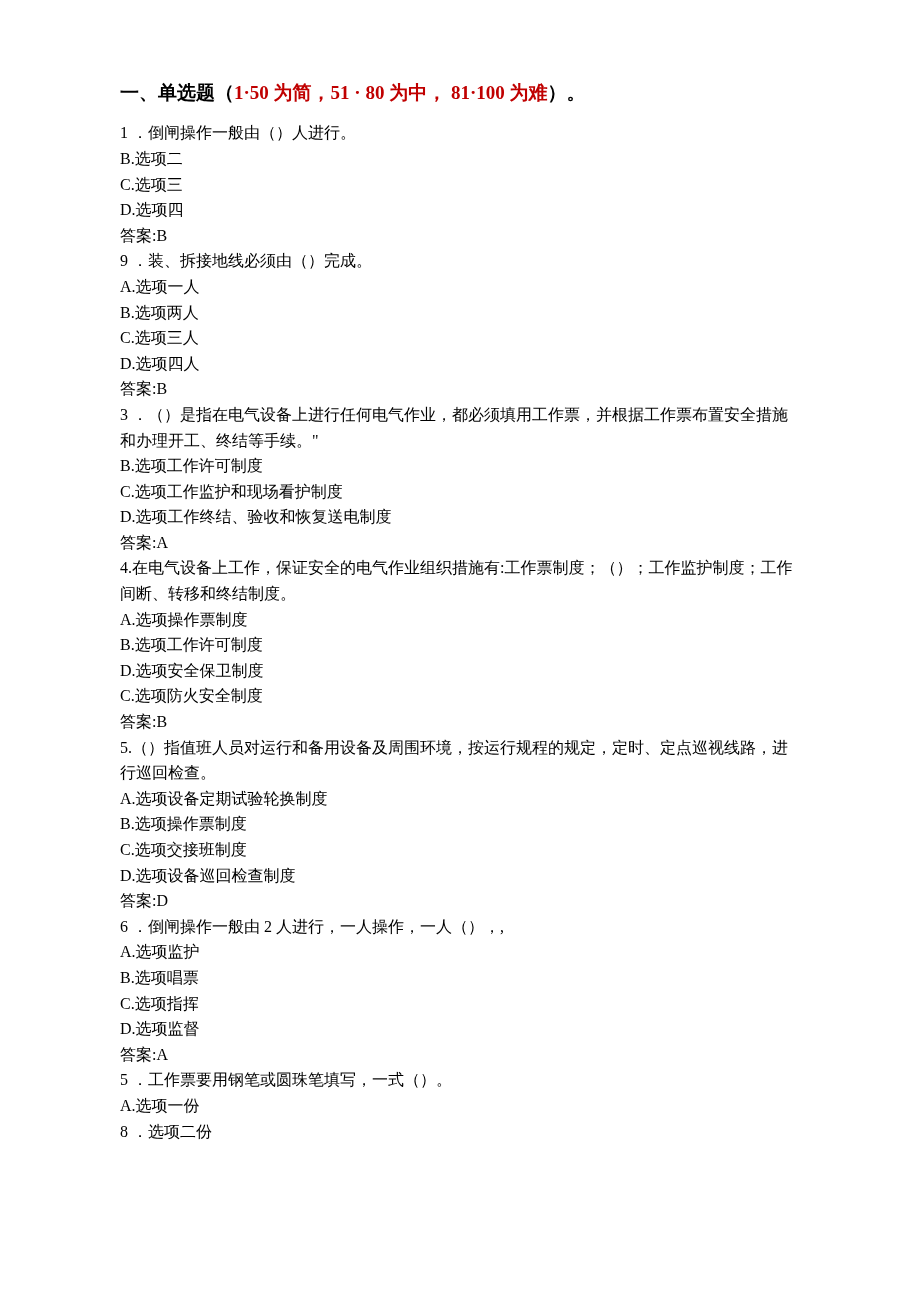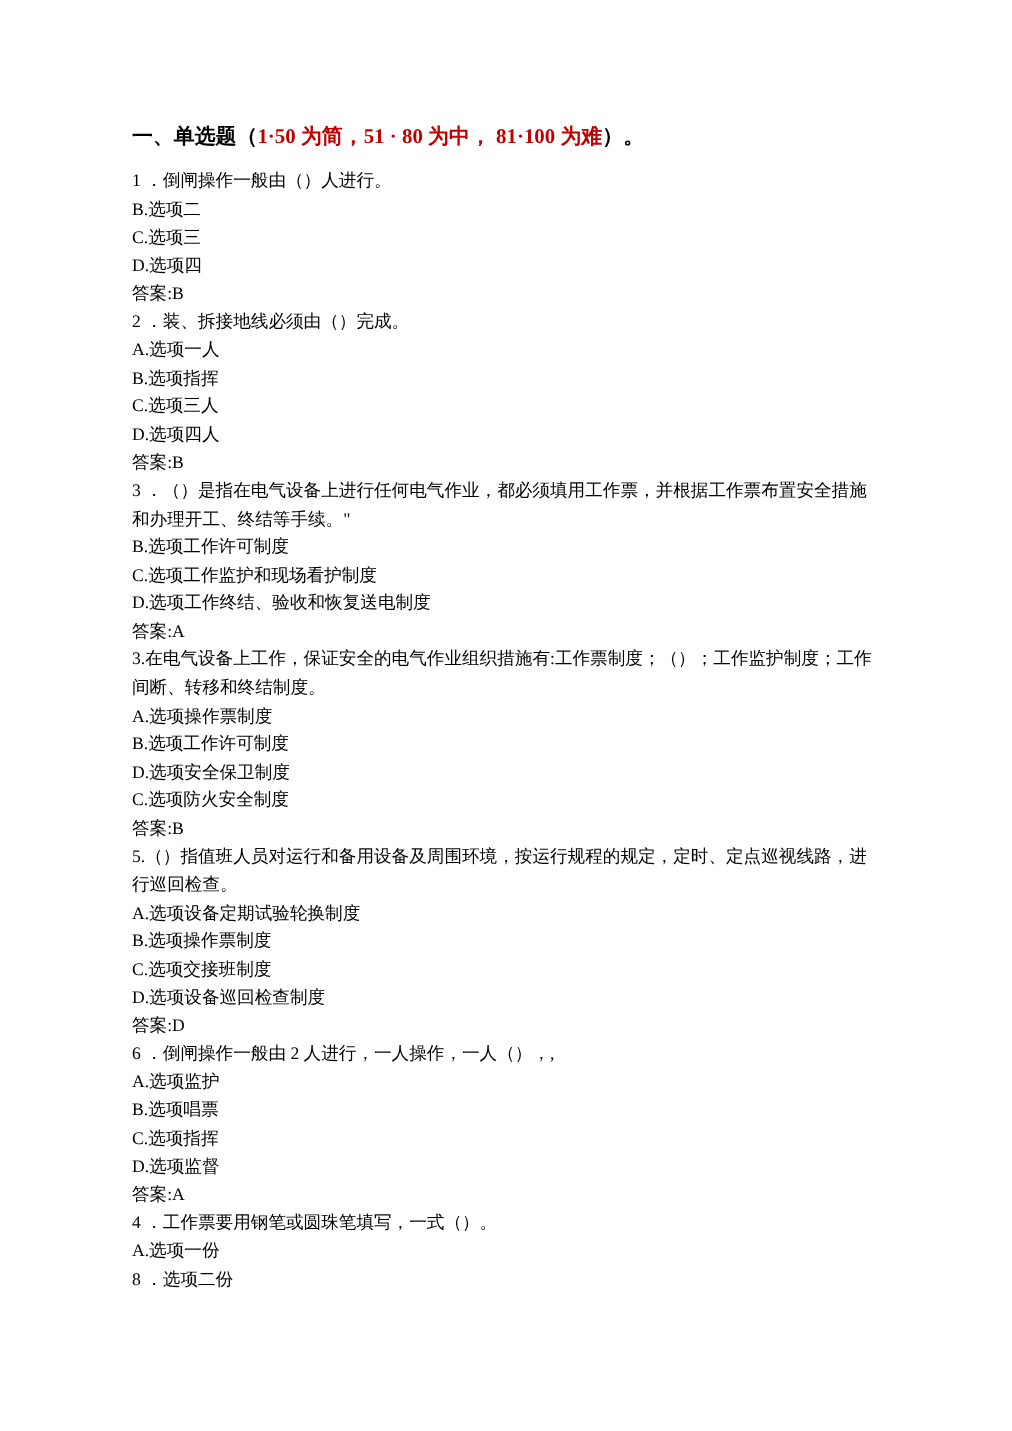--- a/index.html
+++ b/index.html
@@ -8,21 +8,21 @@
     background: #ffffff;
     font-family: "SimSun", "宋体", serif;
     font-size: 16px;
     color: #000000;
     line-height: 1.6;
   }
   .page {
     width: 920px;
     min-height: 1301px;
     box-sizing: border-box;
-    padding: 110px 120px 60px 120px;
+    padding: 78px 120px 60px 120px;
   }
   .section-title {
     font-size: 19px;
     font-weight: bold;
     margin-bottom: 12px;
   }
   .section-title .red {
     color: #c00000;
   }
   .q-stem {
@@ -48,51 +48,51 @@
   <div class="section-title">
     <span>一、单选题（</span><span class="red">1·50 为简，51 · 80 为中， 81·100 为难</span><span>）。</span>
   </div>
 
   <p class="line q-stem">1 ．倒闸操作一般由（）人进行。</p>
   <p class="line q-option">B.选项二</p>
   <p class="line q-option">C.选项三</p>
   <p class="line q-option">D.选项四</p>
   <p class="line q-answer">答案:B</p>
 
-  <p class="line q-stem">2 ．装、拆接地线必须由（）完成。</p>
+  <p class="line q-stem">9 ．装、拆接地线必须由（）完成。</p>
   <p class="line q-option">A.选项一人</p>
-  <p class="line q-option">B.选项指挥</p>
+  <p class="line q-option">B.选项两人</p>
   <p class="line q-option">C.选项三人</p>
   <p class="line q-option">D.选项四人</p>
   <p class="line q-answer">答案:B</p>
 
   <p class="line q-stem">3 ．（）是指在电气设备上进行任何电气作业，都必须填用工作票，并根据工作票布置安全措施和办理开工、终结等手续。"</p>
   <p class="line q-option">B.选项工作许可制度</p>
   <p class="line q-option">C.选项工作监护和现场看护制度</p>
   <p class="line q-option">D.选项工作终结、验收和恢复送电制度</p>
   <p class="line q-answer">答案:A</p>
 
-  <p class="line q-stem">3.在电气设备上工作，保证安全的电气作业组织措施有:工作票制度；（）；工作监护制度；工作间断、转移和终结制度。</p>
+  <p class="line q-stem">4.在电气设备上工作，保证安全的电气作业组织措施有:工作票制度；（）；工作监护制度；工作间断、转移和终结制度。</p>
   <p class="line q-option">A.选项操作票制度</p>
   <p class="line q-option">B.选项工作许可制度</p>
   <p class="line q-option">D.选项安全保卫制度</p>
   <p class="line q-option">C.选项防火安全制度</p>
   <p class="line q-answer">答案:B</p>
 
   <p class="line q-stem">5.（）指值班人员对运行和备用设备及周围环境，按运行规程的规定，定时、定点巡视线路，进行巡回检查。</p>
   <p class="line q-option">A.选项设备定期试验轮换制度</p>
   <p class="line q-option">B.选项操作票制度</p>
   <p class="line q-option">C.选项交接班制度</p>
   <p class="line q-option">D.选项设备巡回检查制度</p>
   <p class="line q-answer">答案:D</p>
 
   <p class="line q-stem">6 ．倒闸操作一般由 2 人进行，一人操作，一人（），,</p>
   <p class="line q-option">A.选项监护</p>
   <p class="line q-option">B.选项唱票</p>
   <p class="line q-option">C.选项指挥</p>
   <p class="line q-option">D.选项监督</p>
   <p class="line q-answer">答案:A</p>
 
-  <p class="line q-stem">4 ．工作票要用钢笔或圆珠笔填写，一式（）。</p>
+  <p class="line q-stem">5 ．工作票要用钢笔或圆珠笔填写，一式（）。</p>
   <p class="line q-option">A.选项一份</p>
   <p class="line q-option">8 ．选项二份</p>
 
 </div>
 
 </body></html>

